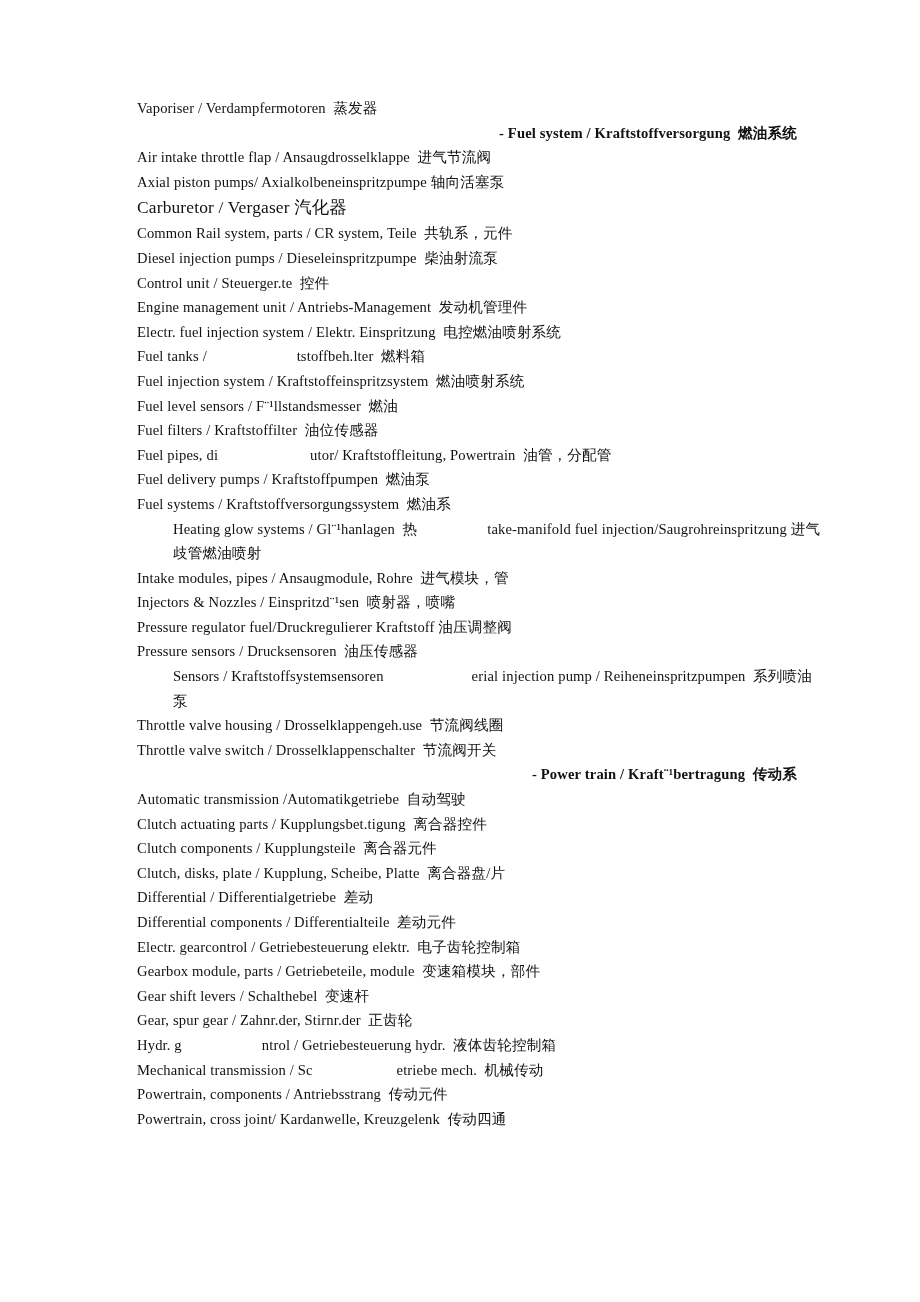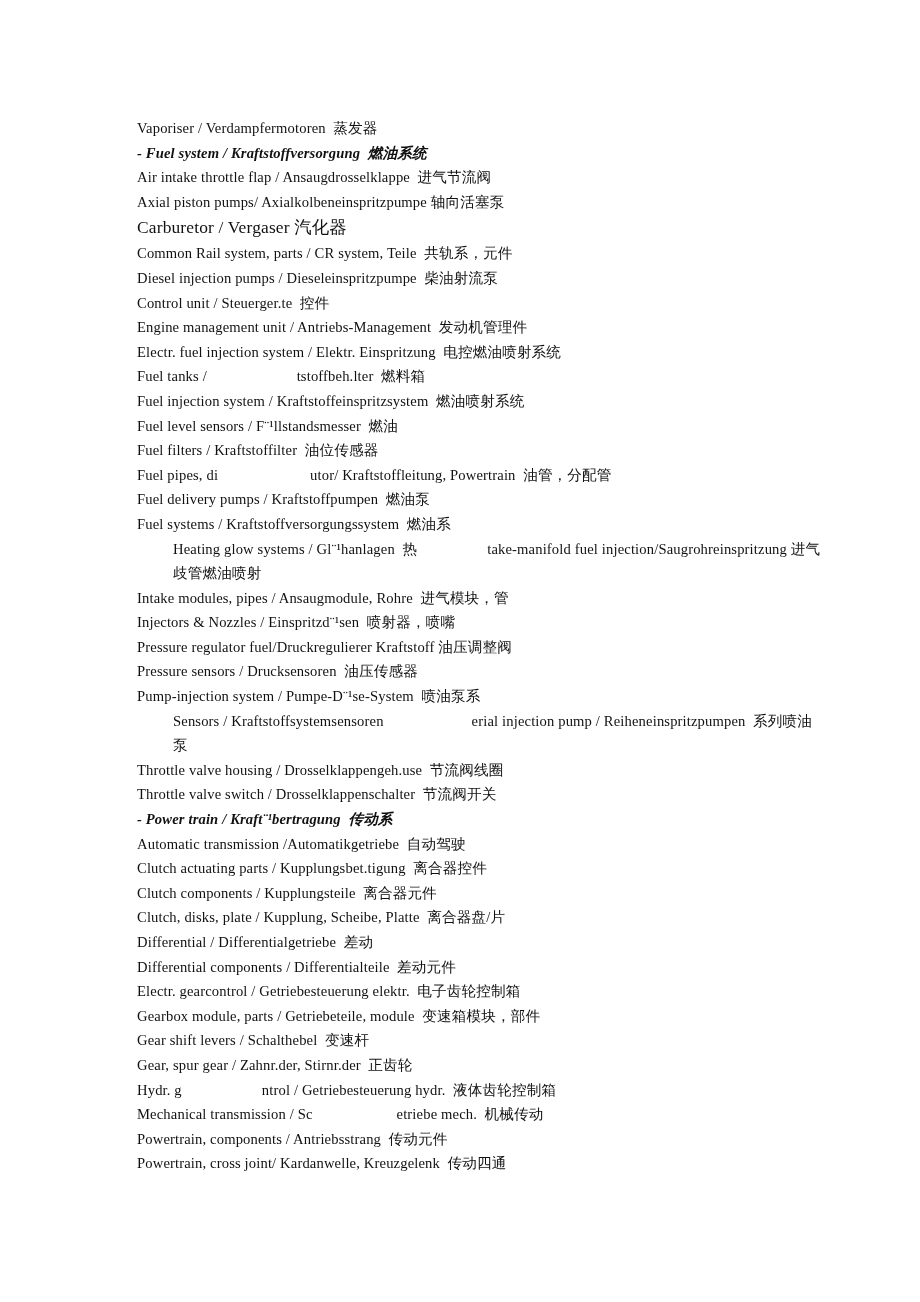--- a/index.html
+++ b/index.html
@@ -18,33 +18,33 @@
   #page {
     position: relative;
     width: 920px;
     height: 1302px;
     background: #ffffff;
     overflow: hidden;
   }
   #glossary {
     position: absolute;
     left: 137px;
-    top: 116px;
+    top: 96px;
     width: 660px;
   }
   .line {
     font-size: 14.6px;
     line-height: 24.6px;
     white-space: pre-wrap;
     letter-spacing: 0.01em;
     color: #111111;
   }
   .line.heading {
     font-weight: bold;
-    font-style: italic;
+    text-align: right;
   }
   .line.big {
     font-size: 17.4px;
     line-height: 27px;
   }
   
   .line.wrap {
     width: 648px;
     margin-left: 36px;
   }
@@ -78,21 +78,20 @@
       <div class="line">Fuel level sensors / F¨¹llstandsmesser  燃油</div>
       <div class="line">Fuel filters / Kraftstoffilter  油位传感器</div>
       <div class="line"><span>Fuel pipes, di</span><span class="gap g2"></span><span>utor/ Kraftstoffleitung, Powertrain  油管，分配管</span></div>
       <div class="line">Fuel delivery pumps / Kraftstoffpumpen  燃油泵</div>
       <div class="line">Fuel systems / Kraftstoffversorgungssystem  燃油系</div>
       <div class="line wrap"><span>Heating glow systems / Gl¨¹hanlagen  热</span><span class="gap g3"></span><span>take-manifold fuel injection/Saugrohreinspritzung 进气歧管燃油喷射</span></div>
       <div class="line">Intake modules, pipes / Ansaugmodule, Rohre  进气模块，管</div>
       <div class="line">Injectors &amp; Nozzles / Einspritzd¨¹sen  喷射器，喷嘴</div>
       <div class="line">Pressure regulator fuel/Druckregulierer Kraftstoff 油压调整阀</div>
       <div class="line">Pressure sensors / Drucksensoren  油压传感器</div>
-      <div class="line">Pump-injection system / Pumpe-D¨¹se-System  喷油泵系</div>
       <div class="line wrap"><span>Sensors / Kraftstoffsystemsensoren</span><span class="gap g4"></span><span>erial injection pump / Reiheneinspritzpumpen  系列喷油泵</span></div>
       <div class="line">Throttle valve housing / Drosselklappengeh.use  节流阀线圈</div>
       <div class="line">Throttle valve switch / Drosselklappenschalter  节流阀开关</div>
       <div class="line heading">- Power train / Kraft¨¹bertragung  传动系</div>
       <div class="line">Automatic transmission /Automatikgetriebe  自动驾驶</div>
       <div class="line">Clutch actuating parts / Kupplungsbet.tigung  离合器控件</div>
       <div class="line">Clutch components / Kupplungsteile  离合器元件</div>
       <div class="line">Clutch, disks, plate / Kupplung, Scheibe, Platte  离合器盘/片</div>
       <div class="line">Differential / Differentialgetriebe  差动</div>
       <div class="line">Differential components / Differentialteile  差动元件</div>

